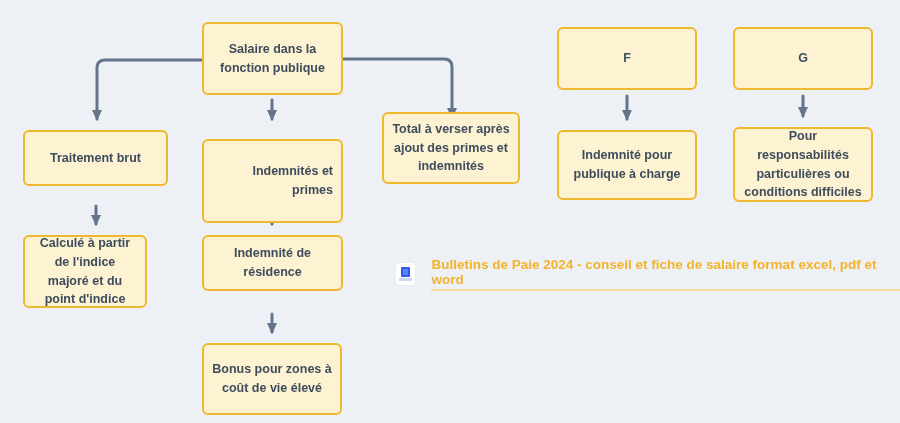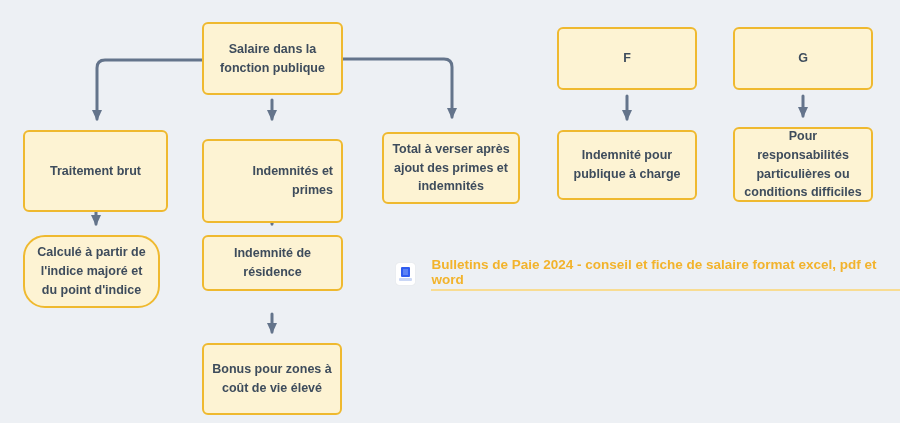--- a/index.html
+++ b/index.html
@@ -22,26 +22,26 @@
     font-weight:bold;
     line-height:1.5;
     text-align:center;
     display:flex;
     align-items:center;
     justify-content:center;
     padding:4px 8px;
     box-sizing:border-box;
   }
   .n-salaire{left:202px;top:22px;width:141px;height:73px;}
-  .n-traitement{left:23px;top:130px;width:145px;height:82px;}
-  .n-calcule{left:23px;top:235px;width:137px;height:73px;border-radius:22px;}
+  .n-traitement{left:23px;top:130px;width:145px;height:56px;}
+  .n-calcule{left:23px;top:235px;width:124px;height:73px;}
   .n-indemnites{left:202px;top:139px;width:141px;height:84px;text-align:right;}
   .n-residence{left:202px;top:235px;width:141px;height:56px;}
   .n-bonus{left:202px;top:343px;width:140px;height:72px;}
-  .n-total{left:382px;top:132px;width:138px;height:72px;}
+  .n-total{left:382px;top:112px;width:138px;height:72px;}
   .n-f{left:557px;top:27px;width:140px;height:63px;}
   .n-enfants{left:557px;top:130px;width:140px;height:70px;}
   .n-g{left:733px;top:27px;width:140px;height:63px;}
   .n-responsabilites{left:733px;top:127px;width:140px;height:75px;}
 
   .linkrow{
     position:absolute;
     left:396px;top:257px;
     display:flex;
     align-items:center;

